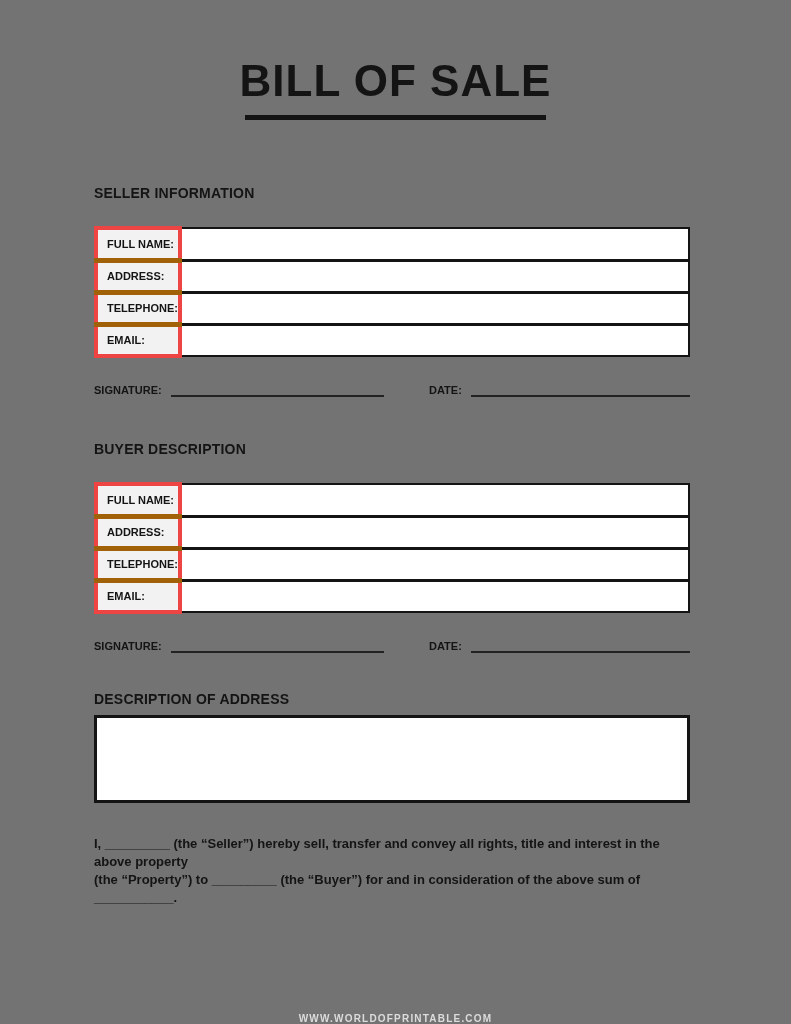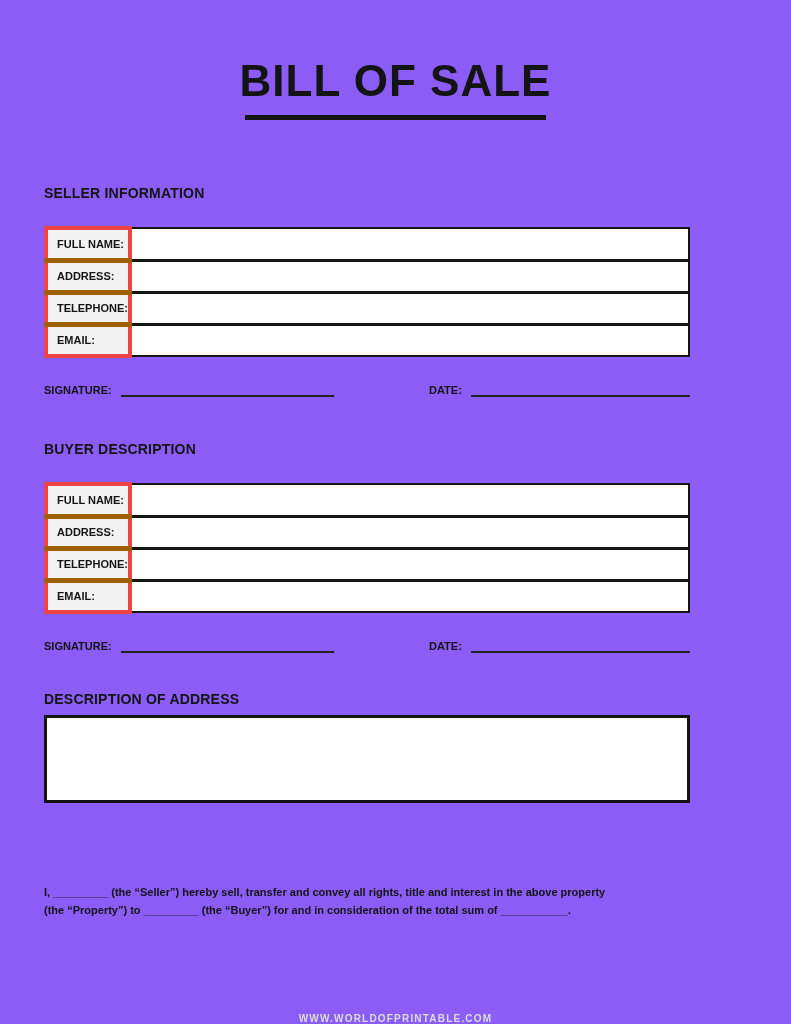--- a/index.html
+++ b/index.html
@@ -6,25 +6,25 @@
   html, body { background: #ffffff; }
   body {
     font-family: "Liberation Sans", sans-serif;
     color: #141414;
   }
   .page {
     position: relative;
     width: 791px;
     height: 1024px;
     margin: 0 auto;
-    background: #8b5cf6;
+    background: #737373;
     overflow: hidden;
   }
   .content {
-    padding: 0 101px 0 44px;
+    padding: 0 101px 0 94px;
   }
   
   .title-wrap {
     padding-top: 56px;
     text-align: center;
   }
   .page-title {
     font-size: 44px;
     font-weight: 700;
     letter-spacing: 1px;
@@ -92,22 +92,22 @@
   }
   
   .description-box {
     margin-top: 8px;
     height: 88px;
     border: 3px solid #141414;
     background: #ffffff;
   }
   
   .declaration {
-    margin-top: 80px;
-    font-size: 11px;
+    margin-top: 32px;
+    font-size: 13px;
     font-weight: 700;
     line-height: 18px;
     color: #141414;
   }
   
   .footer {
     position: absolute;
     bottom: 0;
     left: 0;
     width: 100%;
@@ -191,18 +191,18 @@
         <span class="sig-label">DATE:</span>
         <span class="sig-line"></span>
       </div>
     </div>
 
     <div class="section-heading property-heading">DESCRIPTION OF ADDRESS</div>
     <div class="description-box"></div>
 
     <div class="declaration">
       <div>I, _________ (the “Seller”) hereby sell, transfer and convey all rights, title and interest in the above property</div>
-      <div>(the “Property”) to _________  (the “Buyer”) for and in consideration of the total sum of ___________.</div>
+      <div>(the “Property”) to _________  (the “Buyer”) for and in consideration of the above sum of ___________.</div>
     </div>
   </div>
 
   <div class="footer">WWW.WORLDOFPRINTABLE.COM</div>
 </div>
 
 </body></html>

